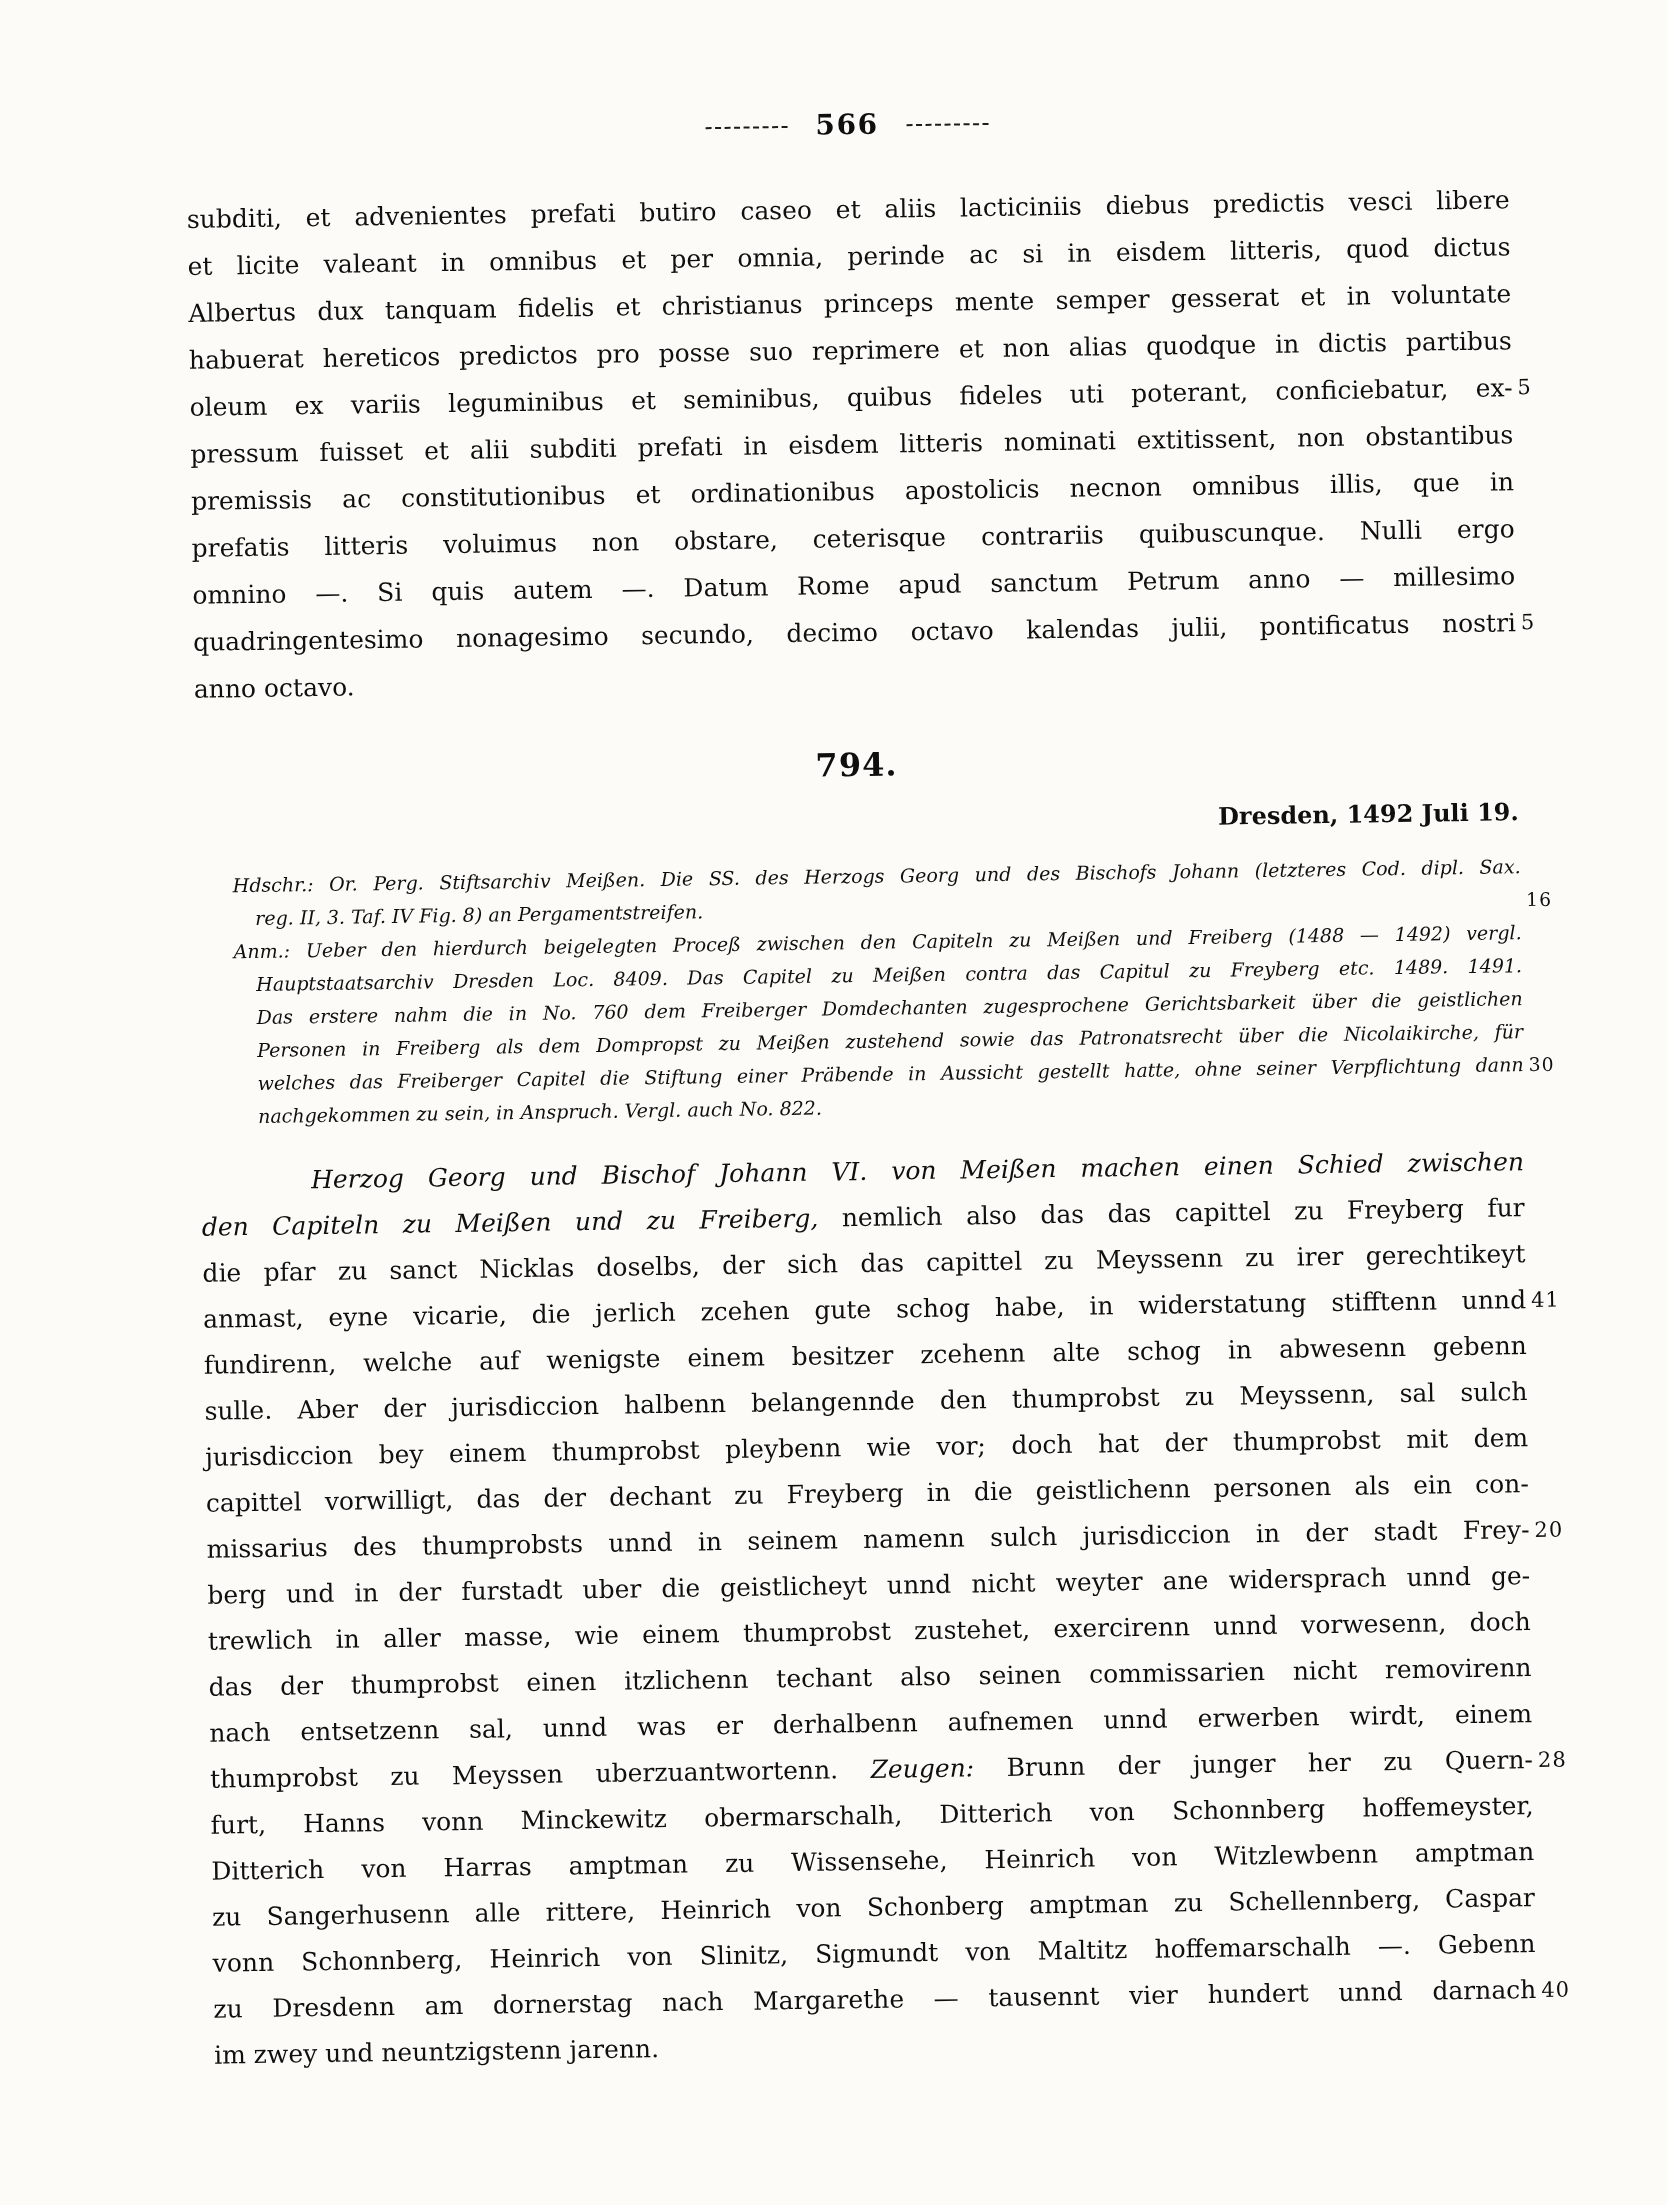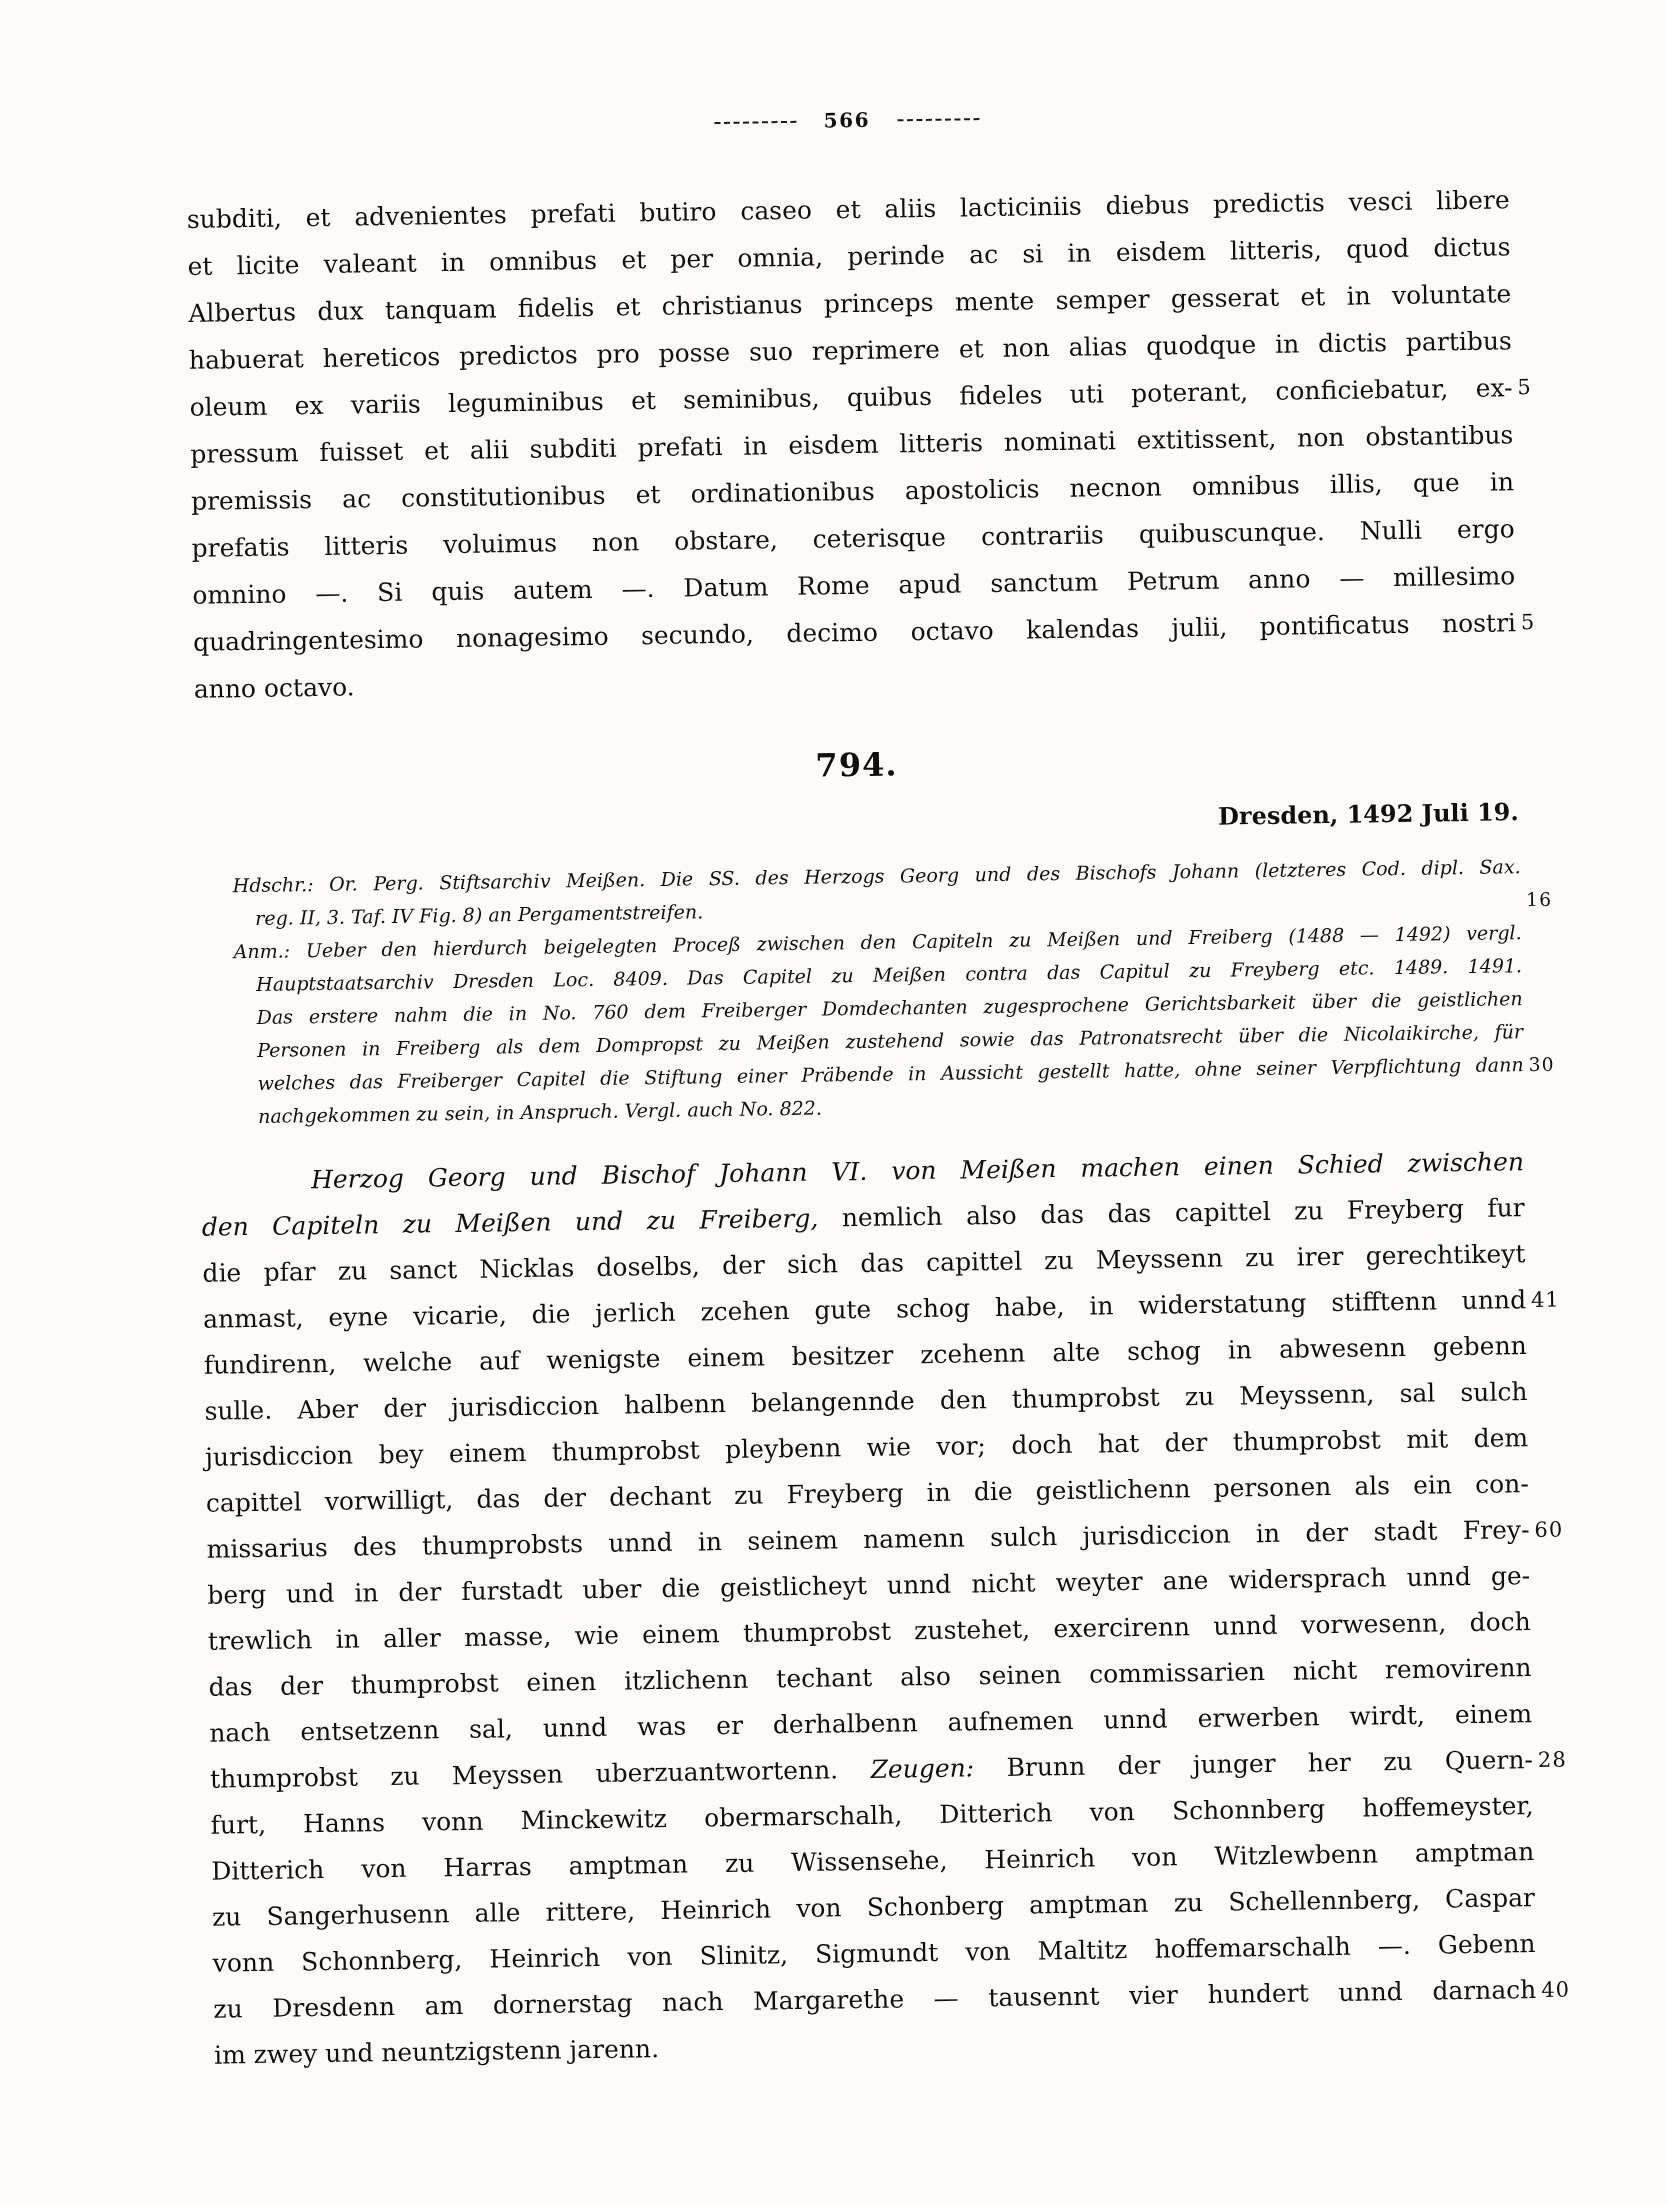--- a/index.html
+++ b/index.html
@@ -9,21 +9,21 @@
     font-family:"DejaVu Serif","Liberation Serif",serif;
   }
   .rot{
     position:absolute;left:200px;top:0;width:1323px;height:100%;
     transform:rotate(-0.85deg);transform-origin:660px 1100px;
   }
   .pagehead{
     position:absolute;top:108px;left:0;width:100%;
     display:flex;justify-content:center;align-items:center;gap:27.5px;
   }
-  .pnum{font-size:20px;font-weight:bold;letter-spacing:1.6px;}
+  .pnum{font-size:28px;font-weight:bold;letter-spacing:1.6px;}
   .rule{width:82px;height:0;border-top:2.2px dashed #1d1c19;margin-top:2.2px;}
   .block{position:absolute;left:0;width:100%;}
   .latin{top:186px;}
   .regest{top:1149px;}
   .tl{position:relative;height:47px;line-height:47px;font-size:25px;}
   .regest .tl{height:46px;line-height:46px;}
   .jline{text-align:justify;text-align-last:justify;}
   .lline{text-align:left;text-align-last:left;}
   .h794{position:absolute;top:746px;left:0;width:100%;text-align:center;
         font-size:32px;font-weight:bold;letter-spacing:1.1px;}
@@ -110,21 +110,21 @@
       <div class="tl jline">
         <span>anmast, eyne vicarie, die jerlich zcehen gute schog habe, in widerstatung stifftenn unnd</span>
         <span class="mnum">41</span>
       </div>
       <div class="tl jline">fundirenn, welche auf wenigste einem besitzer zcehenn alte schog in abwesenn gebenn</div>
       <div class="tl jline">sulle. Aber der jurisdiccion halbenn belangennde den thumprobst zu Meyssenn, sal sulch</div>
       <div class="tl jline">jurisdiccion bey einem thumprobst pleybenn wie vor; doch hat der thumprobst mit dem</div>
       <div class="tl jline">capittel vorwilligt, das der dechant zu Freyberg in die geistlichenn personen als ein con-</div>
       <div class="tl jline">
         <span>missarius des thumprobsts unnd in seinem namenn sulch jurisdiccion in der stadt Frey-</span>
-        <span class="mnum">60</span>
+        <span class="mnum">20</span>
       </div>
       <div class="tl jline">berg und in der furstadt uber die geistlicheyt unnd nicht weyter ane widersprach unnd ge-</div>
       <div class="tl jline">trewlich in aller masse, wie einem thumprobst zustehet, exercirenn unnd vorwesenn, doch</div>
       <div class="tl jline">das der thumprobst einen itzlichenn techant also seinen commissarien nicht removirenn</div>
       <div class="tl jline">nach entsetzenn sal, unnd was er derhalbenn aufnemen unnd erwerben wirdt, einem</div>
       <div class="tl jline">
         <span>thumprobst zu Meyssen uberzuantwortenn.</span>
         <span class="it">Zeugen:</span>
         <span>Brunn der junger her zu Quern-</span>
         <span class="mnum">28</span>

